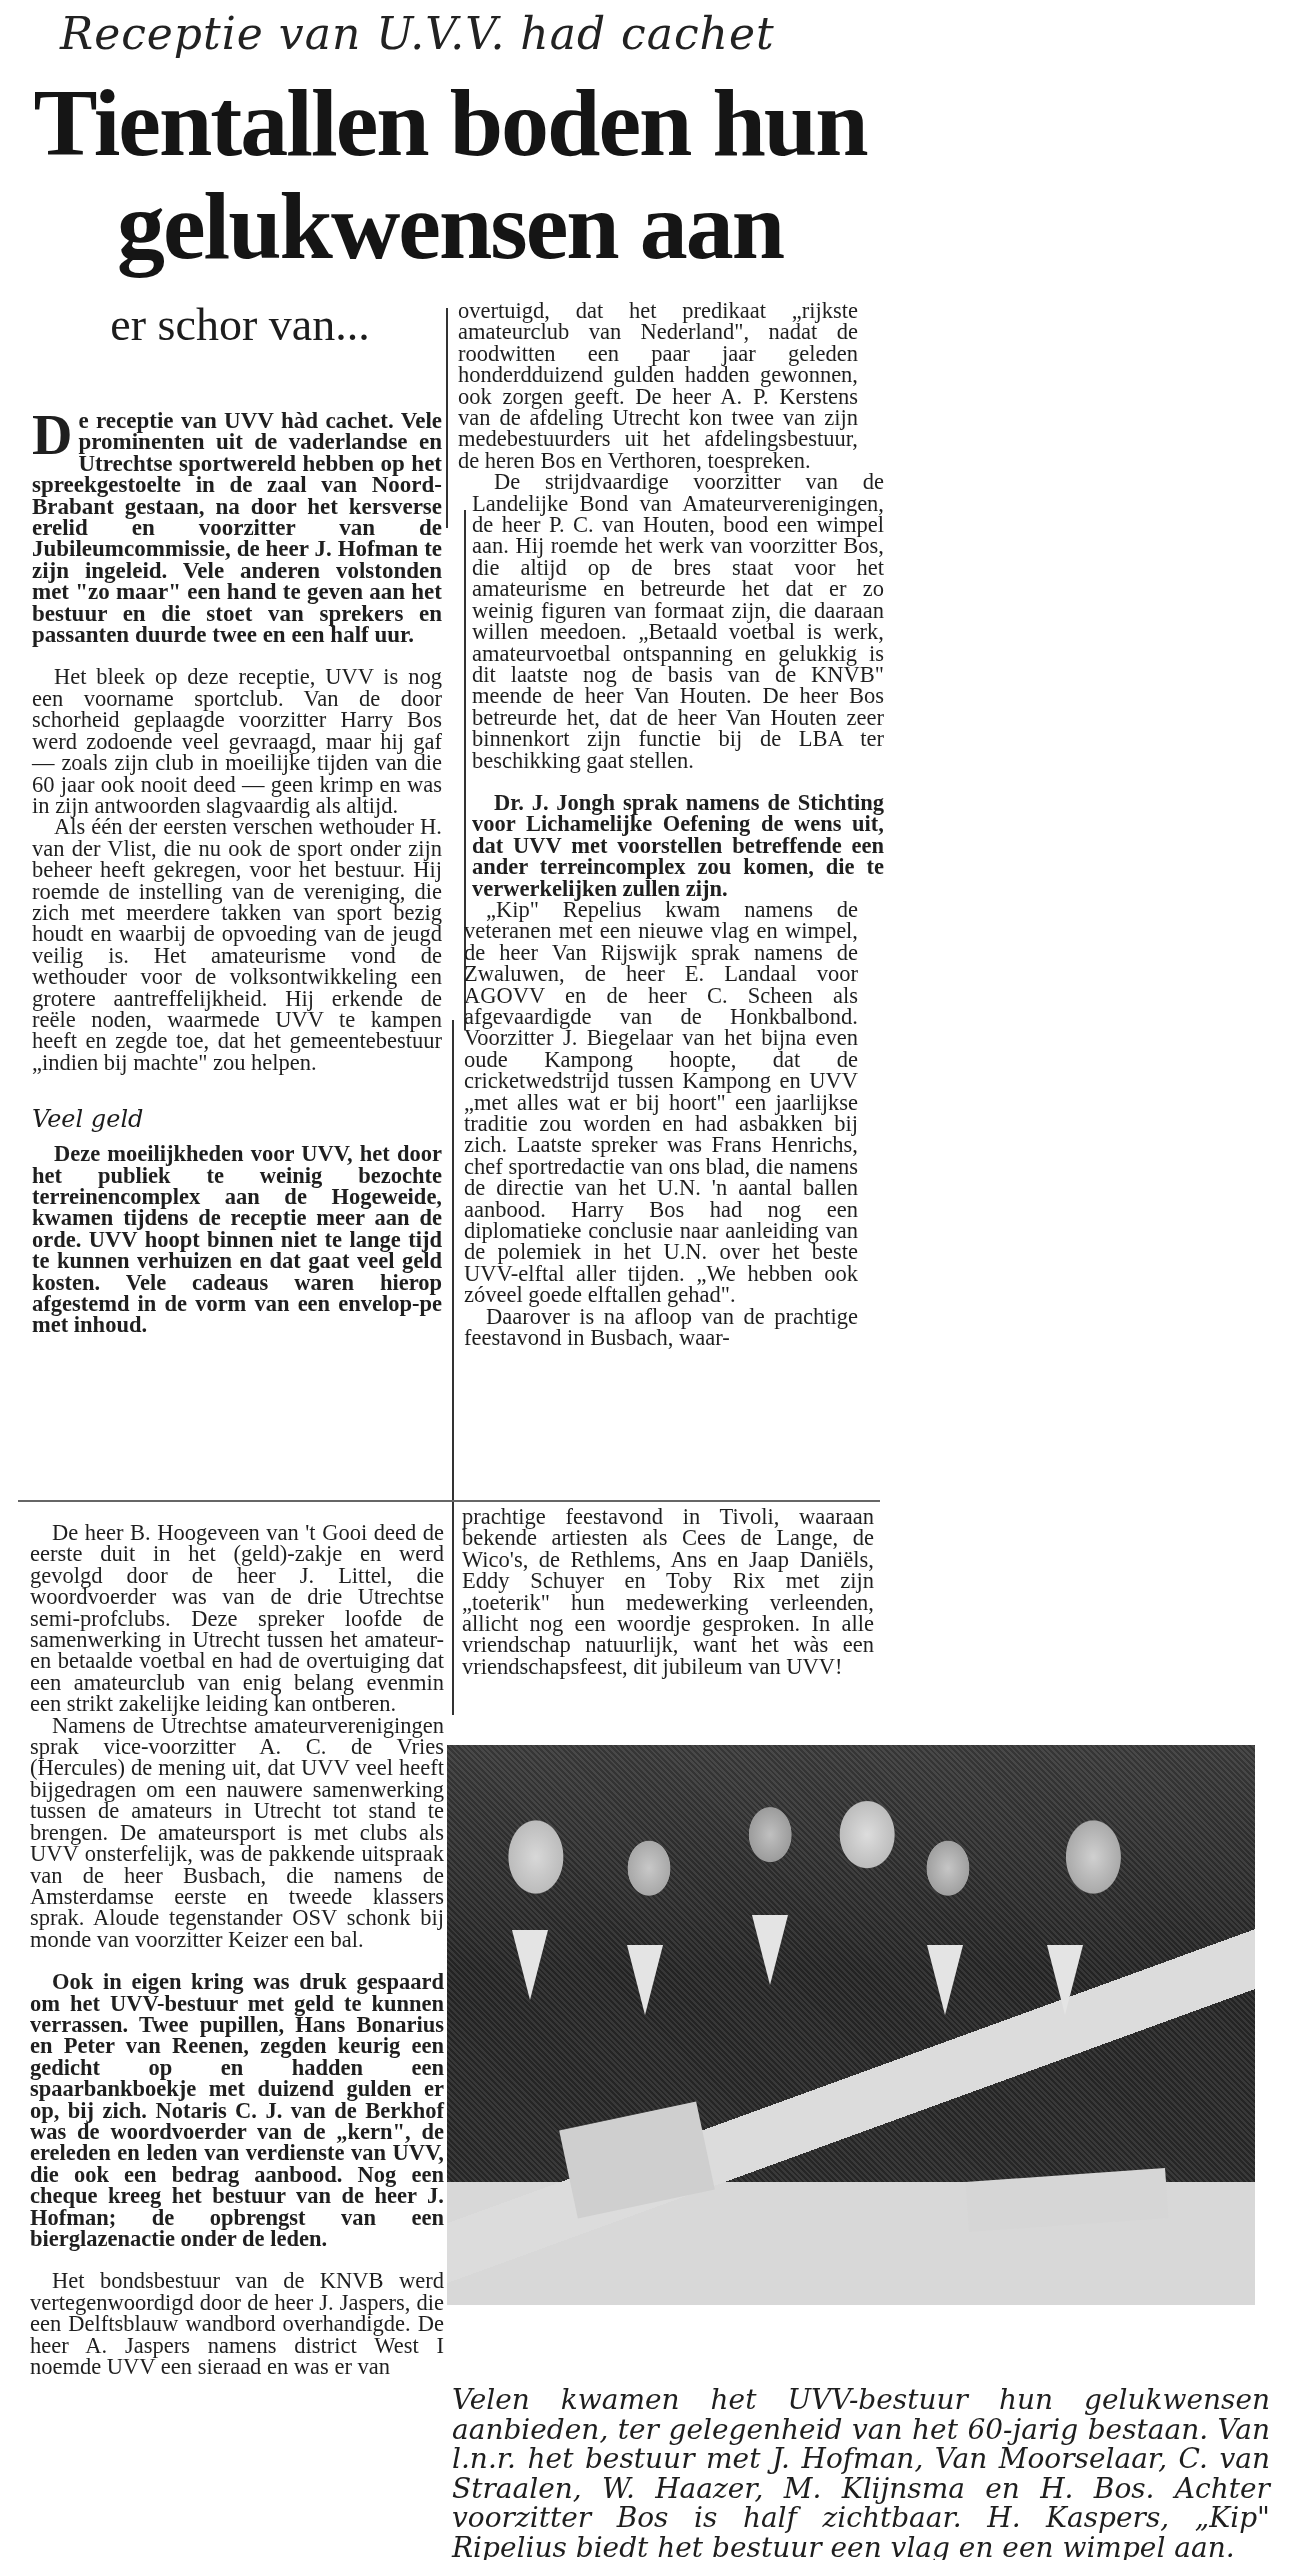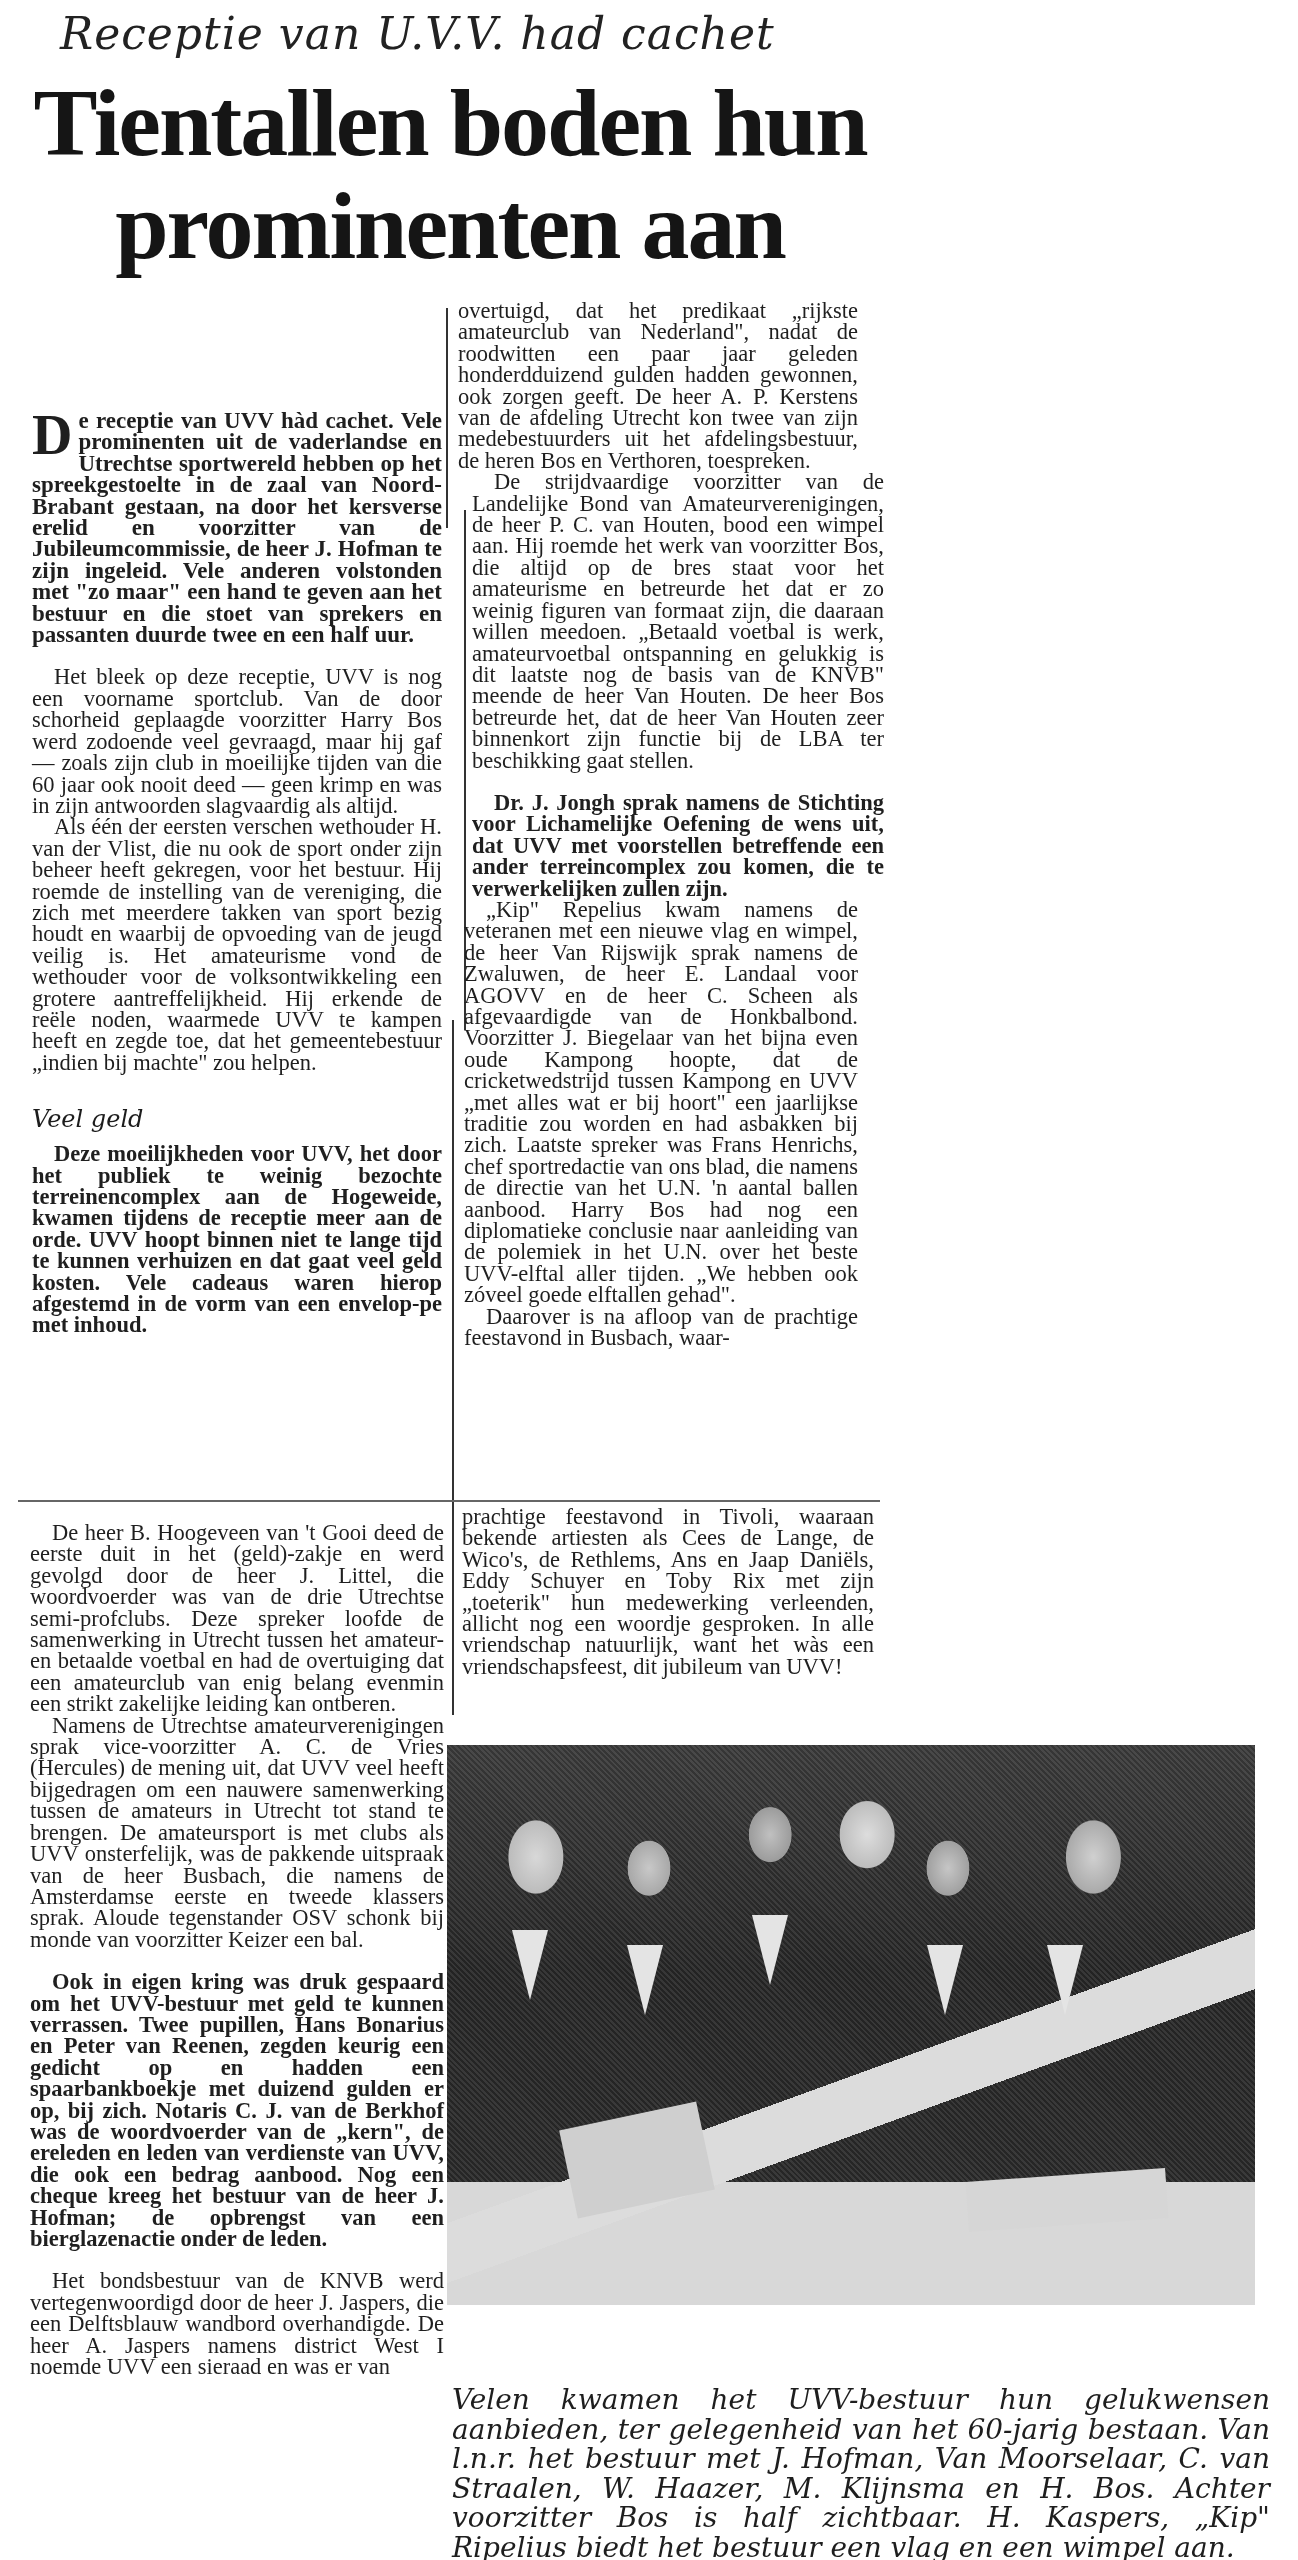--- a/index.html
+++ b/index.html
@@ -39,23 +39,24 @@
   .photo .sheet { position: absolute; background: #d6d6d6; }
   .photo .collar { position: absolute; width: 0; height: 0; border-left: 18px solid transparent; border-right: 18px solid transparent; border-top: 70px solid #e4e4e4; }
   .caption { left: 452px; top: 2385px; width: 818px; font-family: "DejaVu Serif", serif; font-style: italic;
     font-size: 28px; line-height: 29.5px; text-align: justify; color: #1e1e1e; }
 </style>
 </head>
 <body>
 
 <div class="abs kicker">Receptie van U.V.V. had cachet</div>
 <div class="abs headline h1">Tientallen boden hun</div>
-<div class="abs headline h2">prominenten aan</div>
+<div class="abs headline h2">gelukwensen aan</div>
 
 <div class="abs subhead">
+  <div>er schor van...</div>
 </div>
 
 <div class="abs col" style="left:32px; top:410px; width:410px;">
   <p class="noindent bold" style="font-size:23px;">
     <span class="dropcap">D</span><span>e receptie van UVV hàd cachet. Vele prominenten uit de vaderlandse en Utrechtse sportwereld hebben op het spreekgestoelte in de zaal van Noord-Brabant gestaan, na door het kersverse erelid en voorzitter van de Jubileumcommissie, de heer J. Hofman te zijn ingeleid. Vele anderen volstonden met "zo maar" een hand te geven aan het bestuur en die stoet van sprekers en passanten duurde twee en een half uur.</span>
   </p>
   <p class="gap">Het bleek op deze receptie, UVV is nog een voorname sportclub. Van de door schorheid geplaagde voorzitter Harry Bos werd zodoende veel gevraagd, maar hij gaf — zoals zijn club in moeilijke tijden van die 60 jaar ook nooit deed — geen krimp en was in zijn antwoorden slagvaardig als altijd.</p>
   <p>Als één der eersten verschen wethouder H. van der Vlist, die nu ook de sport onder zijn beheer heeft gekregen, voor het bestuur. Hij roemde de instelling van de vereniging, die zich met meerdere takken van sport bezig houdt en waarbij de opvoeding van de jeugd veilig is. Het amateurisme vond de wethouder voor de volksontwikkeling een grotere aantreffelijkheid. Hij erkende de reële noden, waarmede UVV te kampen heeft en zegde toe, dat het gemeentebestuur „indien bij machte" zou helpen.</p>
   <div class="veelgeld">Veel geld</div>
   <p class="bold">Deze moeilijkheden voor UVV, het door het publiek te weinig bezochte terreinencomplex aan de Hogeweide, kwamen tijdens de receptie meer aan de orde. UVV hoopt binnen niet te lange tijd te kunnen verhuizen en dat gaat veel geld kosten. Vele cadeaus waren hierop afgestemd in de vorm van een envelop-pe met inhoud.</p>

